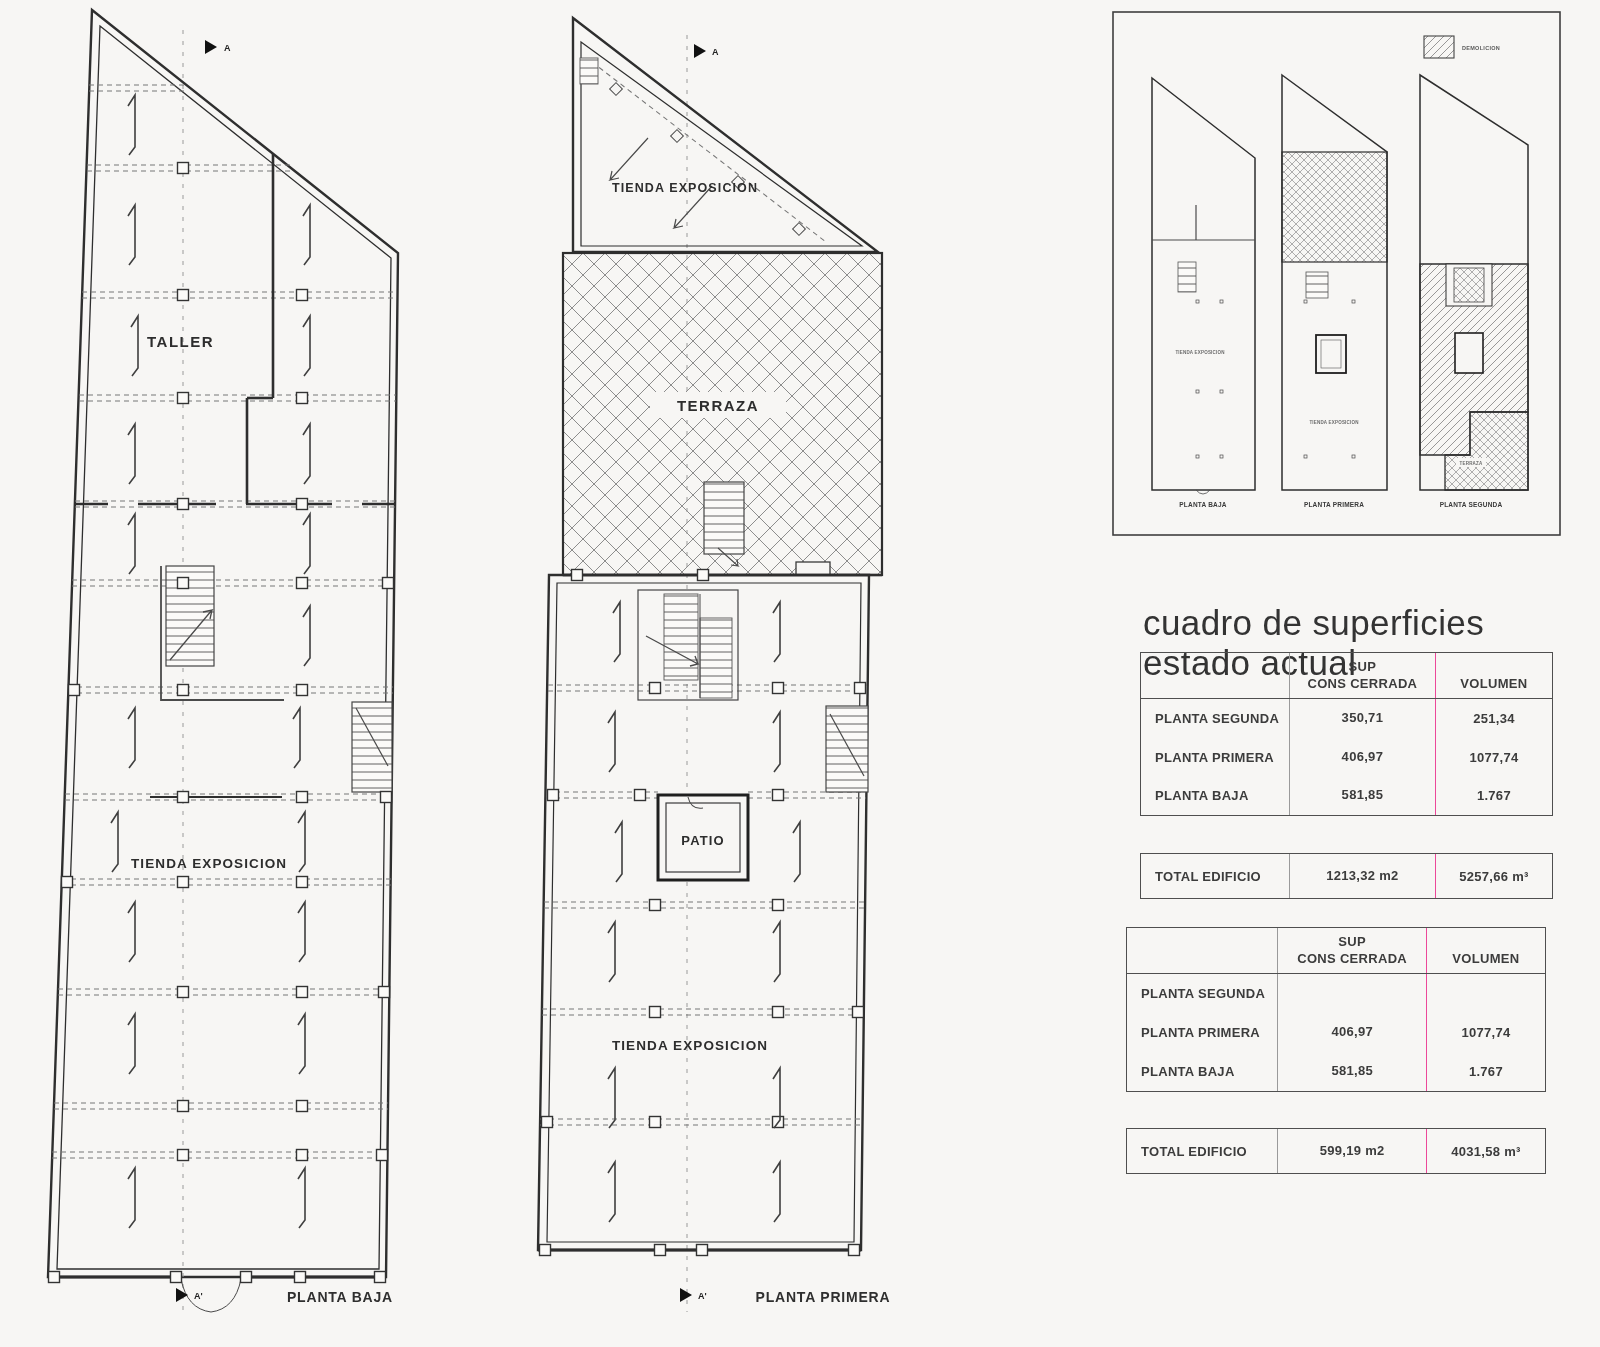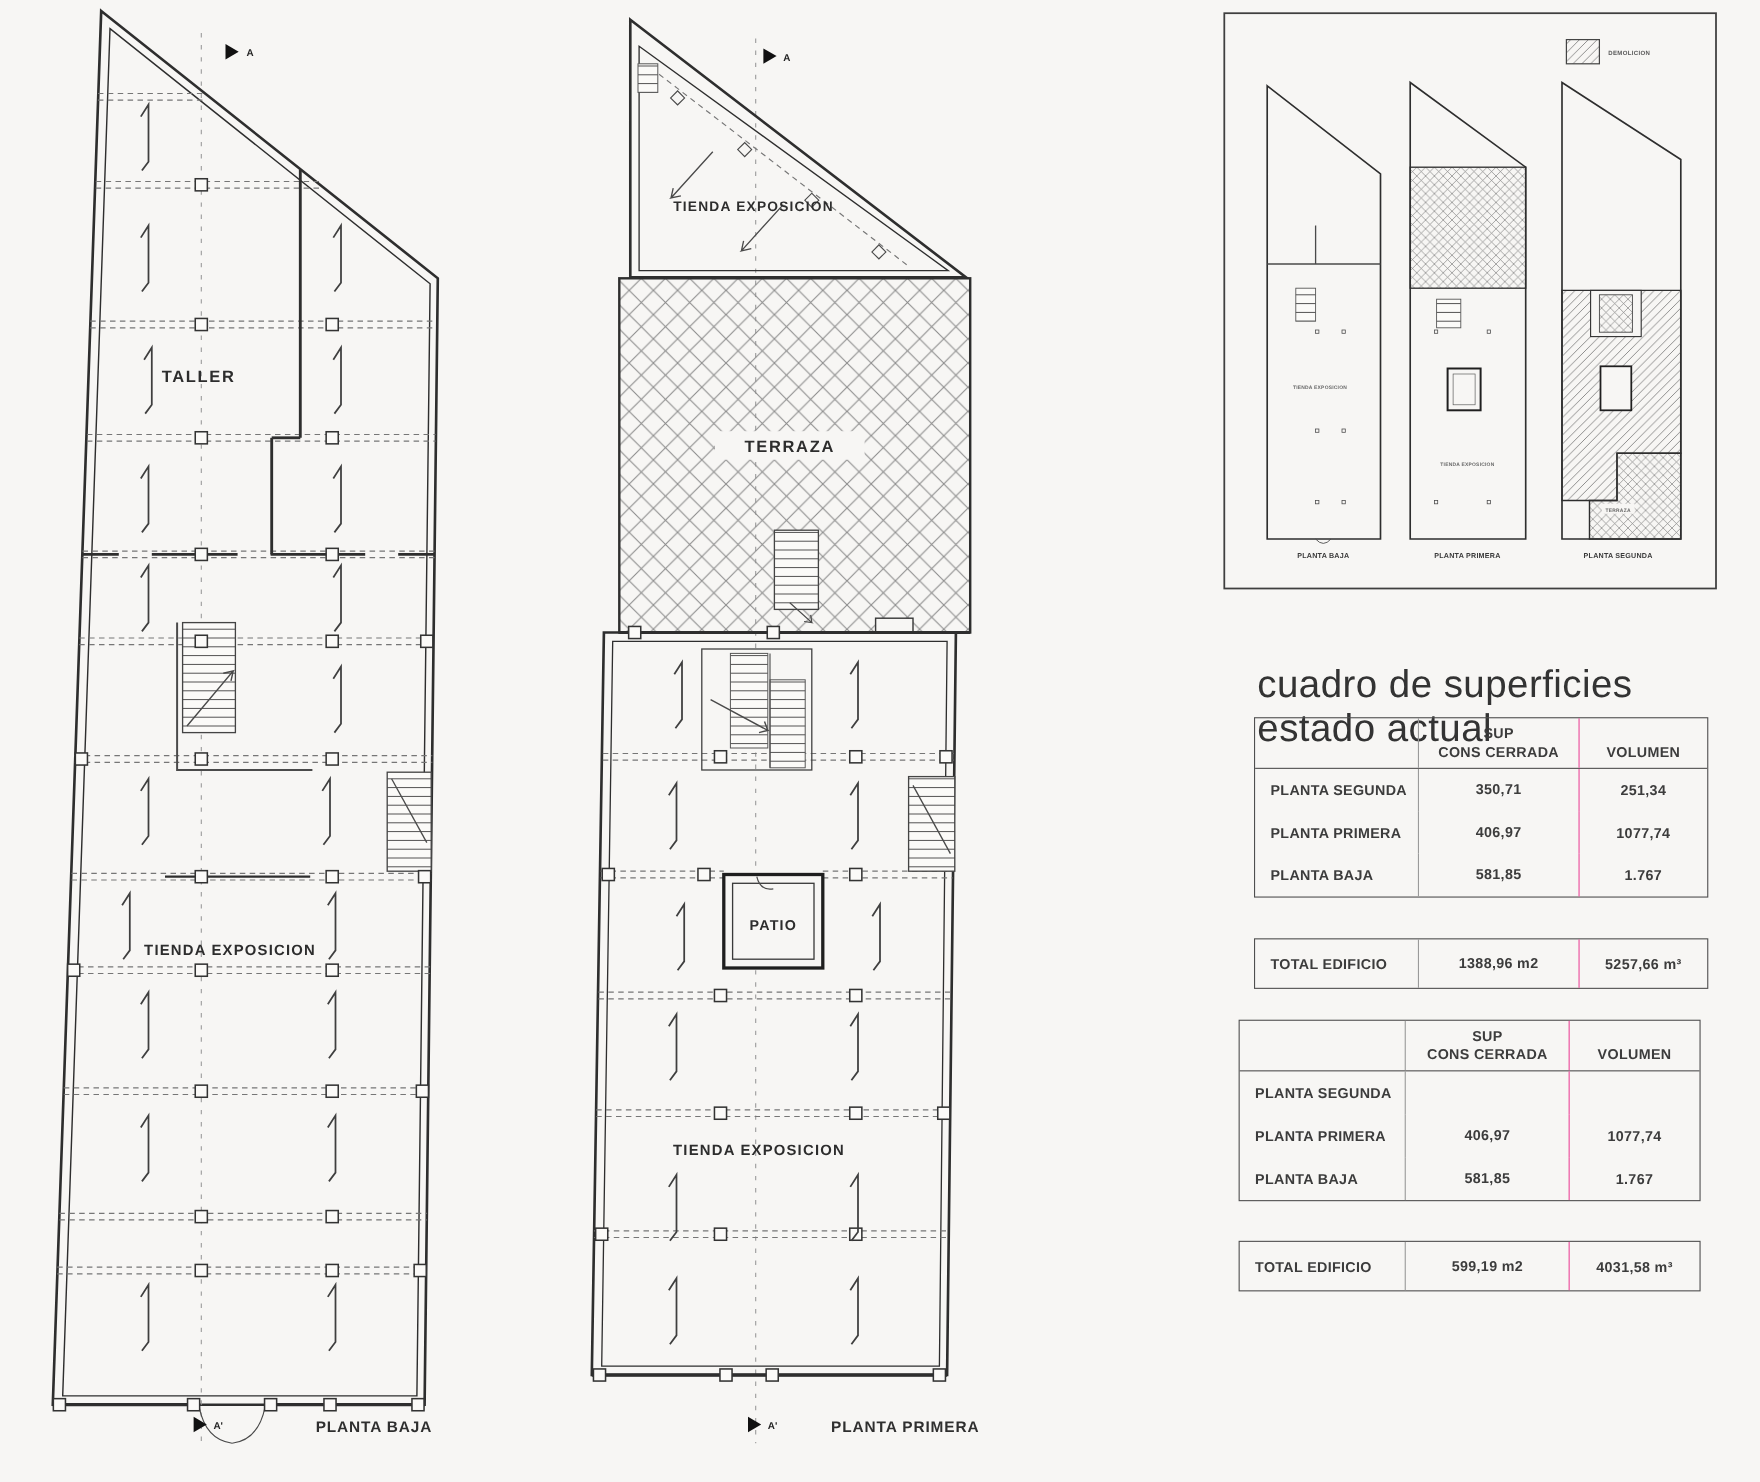--- a/index.html
+++ b/index.html
@@ -369,21 +369,21 @@
   <div class="trow">
     <div class="cl">PLANTA BAJA</div>
     <div class="cs">581,85</div>
     <div class="cv">1.767</div>
   </div>
 </div>
 
 <div class="tbl" style="left:1140px;top:853px;width:413px;height:46px">
   <div class="trow">
     <div class="cl">TOTAL EDIFICIO</div>
-    <div class="cs">1388,96 m2</div>
+    <div class="cs">1213,32 m2</div>
     <div class="cv">5257,66 m³</div>
   </div>
 </div>
 
 <div class="tbl" style="left:1126px;top:927px;width:420px;height:165px">
   <div class="trow thead">
     <div class="cl"></div>
     <div class="cs">
       <span>SUP</span>
       <span>CONS CERRADA</span>

